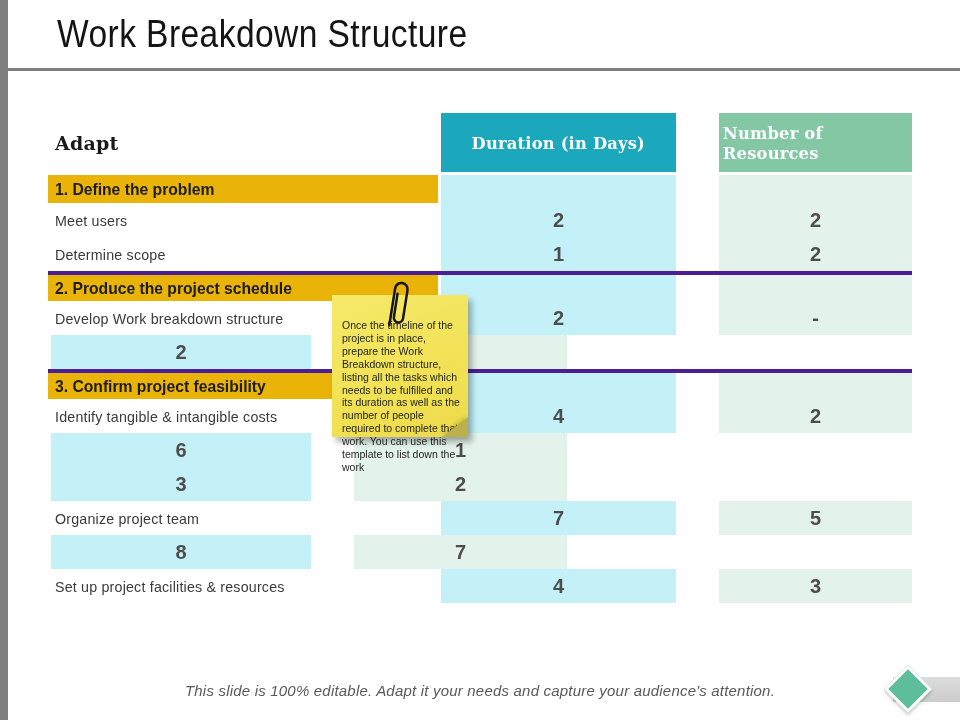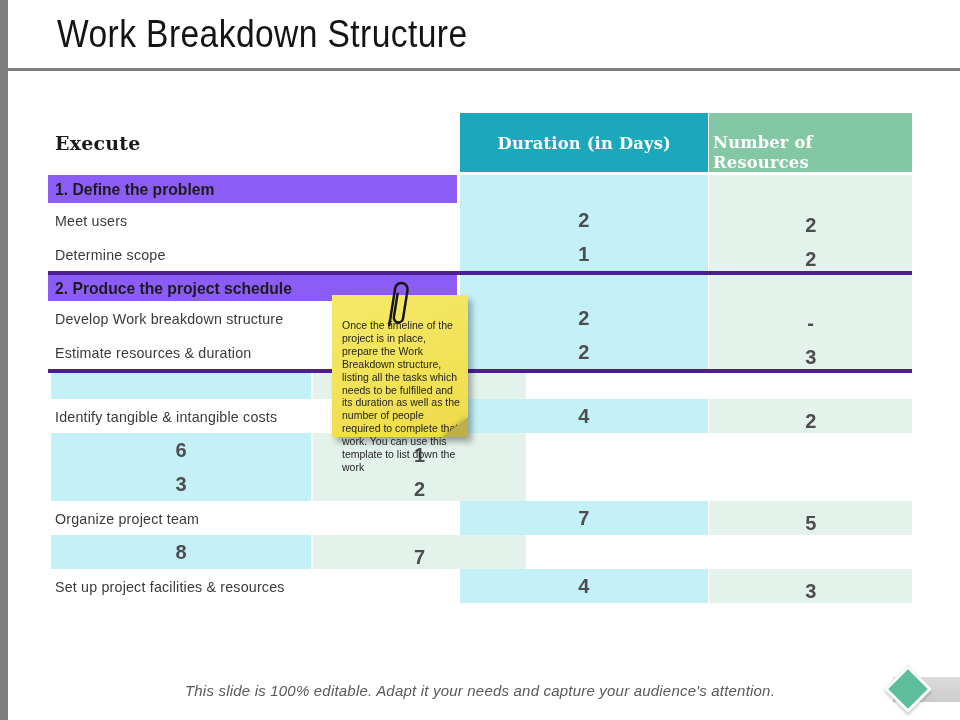--- a/index.html
+++ b/index.html
@@ -28,38 +28,38 @@
   }
 
   
   .wbs-table { position:absolute; left:48px; top:113px; width:864px; }
   .row { display:flex; width:864px; }
   .cell { height:100%; }
   .c-label { width:430px; display:flex; align-items:center; padding-left:7px; }
   .c-gap1  { width:3px; background:#ffffff; }
   .c-dur   { width:260px; background:#c3f1f7; display:flex; align-items:center; justify-content:center; }
   .c-gap2  { width:2px; background:#ffffff; }
-  .c-res   { width:213px; background:#e3f2ea; display:flex; align-items:flex-end; justify-content:center; }
+  .c-res   { width:213px; background:#e3f2ea; display:flex; align-items:center; justify-content:center;margin-left:41px; }
 
   .header-row { height:59px; }
   .header-row .c-label { background:#ffffff; }
   .header-row .c-dur { background:#1ca8bc; }
   .header-row .c-res { background:#84c7a4; }
   .th-phases {
     font-family:"DejaVu Serif", serif; font-weight:700;
     font-size:19px; color:#1a1a1a; letter-spacing:0.2px;
   }
   .th-col {
     font-family:"DejaVu Serif", serif; font-weight:700;
     font-size:17px; color:#ffffff; letter-spacing:0.2px;
     transform:scaleX(0.96);
   }
 
   .phase-row { height:30px; }
-  .phase-row .c-label { background:#8b5cf6;text-align:right; }
+  .phase-row .c-label { background:#eab308;text-align:right; }
   .phase-row.first { height:31px; border-top:3px solid #ffffff; }
   .phase-row.lined { border-top:4px solid #4c1d95; }
   .phase-title {
     font-size:16.5px; font-weight:700; color:#1c1c1c;
     transform:scaleX(0.95); transform-origin:left center;
     white-space:nowrap;
   }
   .sub-row { height:34px; }
   .task-label {
     font-size:15px; color:#3a3a3a; letter-spacing:0.2px;
@@ -119,21 +119,21 @@
 <body>
 
 <div class="left-bar"></div>
 <h1 class="slide-title">Work Breakdown Structure</h1>
 <div class="title-rule"></div>
 
 <div class="wbs-table">
 
   <div class="row header-row">
     <div class="cell c-label">
-      <span class="th-phases">Execute</span>
+      <span class="th-phases">Adapt</span>
     </div>
     <div class="cell c-gap1"></div>
     <div class="cell c-dur">
       <span class="th-col">Duration (in Days)</span>
     </div>
     <div class="cell c-gap2"></div>
     <div class="cell c-res">
       <span class="th-col">Number of Resources</span>
     </div>
   </div>
@@ -190,34 +190,34 @@
     <div class="cell c-gap1"></div>
     <div class="cell c-dur">
         <span class="num">2</span>
       </div>
     <div class="cell c-gap2"></div>
     <div class="cell c-res">
         <span class="num">-</span>
       </div>
   </div>
   <div class="row sub-row">
-    <div class="cell c-label">
-      <span class="task-label">Estimate resources &amp; duration</span>
-    </div>
     <div class="cell c-gap1"></div>
     <div class="cell c-dur">
         <span class="num">2</span>
       </div>
     <div class="cell c-gap2"></div>
     <div class="cell c-res">
         <span class="num">3</span>
       </div>
   </div>
 
   <div class="row phase-row lined">
+    <div class="cell c-label">
+      <span class="phase-title">3. Confirm project feasibility</span>
+    </div>
     <div class="cell c-gap1"></div>
     <div class="cell c-dur"></div>
     <div class="cell c-gap2"></div>
     <div class="cell c-res"></div>
   </div>
   <div class="row sub-row">
     <div class="cell c-label">
       <span class="task-label">Identify tangible &amp; intangible costs</span>
     </div>
     <div class="cell c-gap1"></div>

